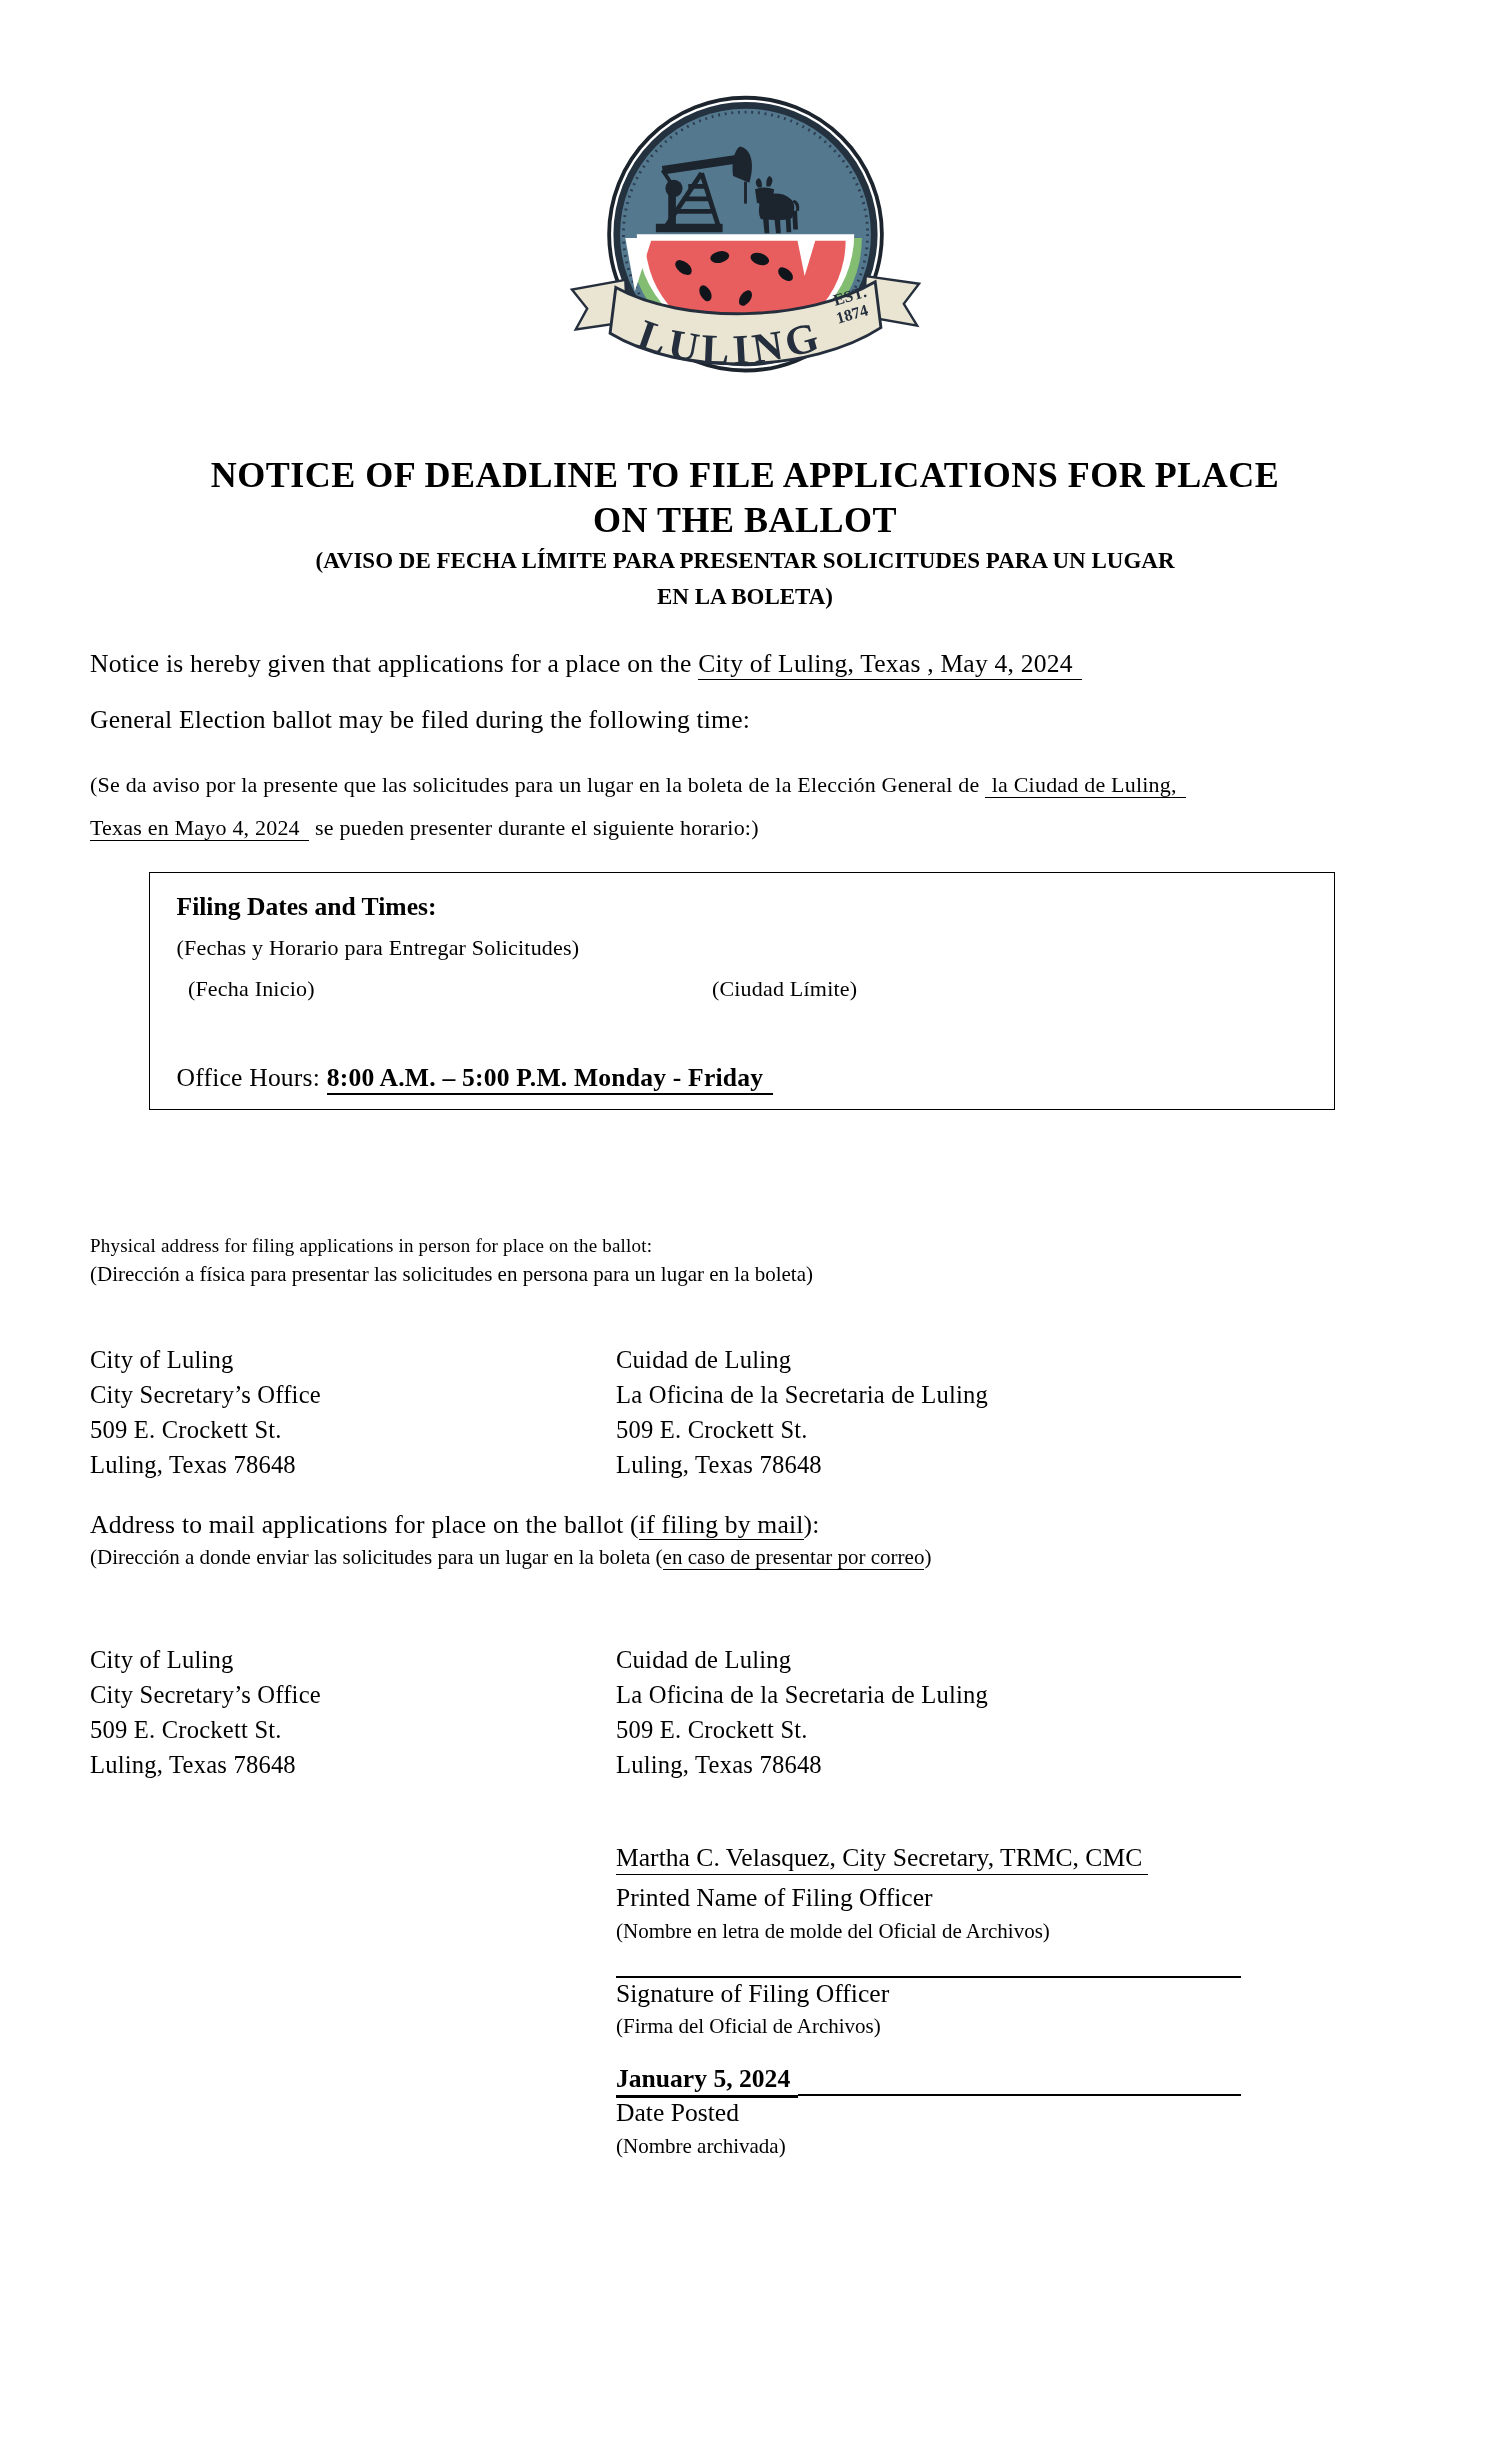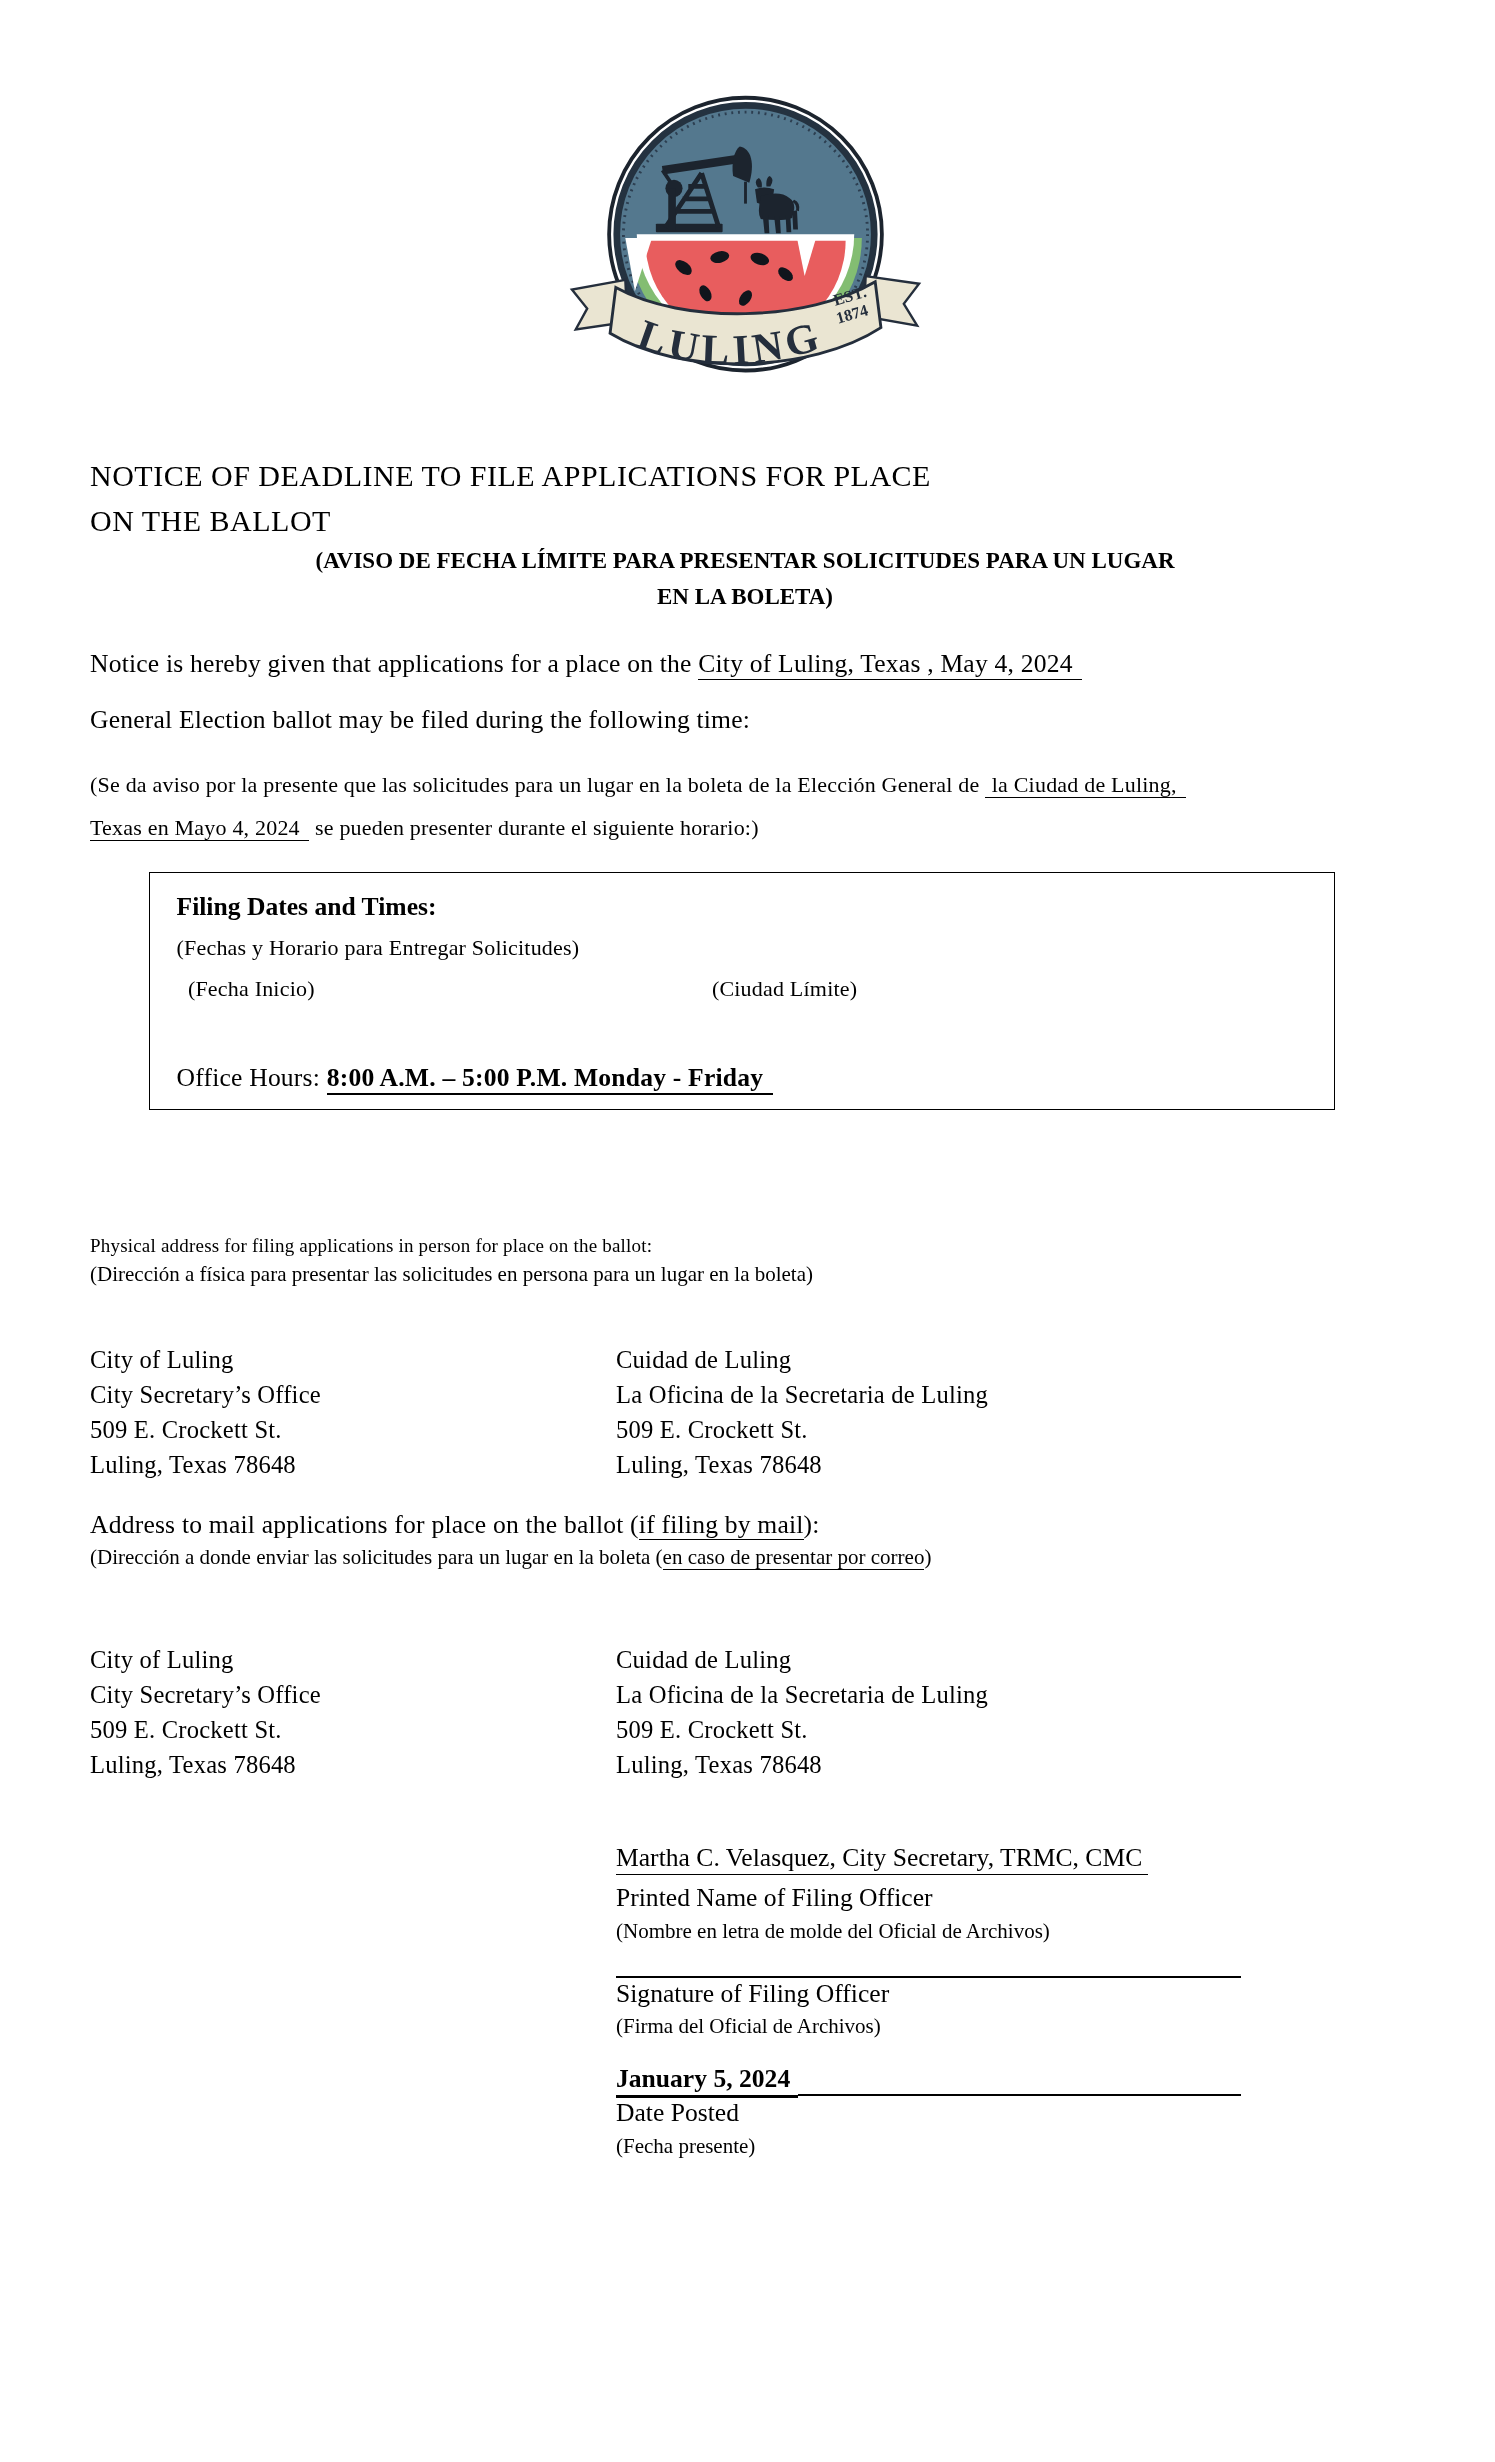--- a/index.html
+++ b/index.html
@@ -11,22 +11,22 @@
     background:#ffffff;
     color:#000;
     font-family:"Liberation Serif","DejaVu Serif",serif;
     padding:0 95px 0 90px;
     overflow:hidden;
   }
   .logo-wrap { text-align:center; padding-top:93px; }
   .logo-wrap svg { display:inline-block; }
 
   .title {
-    margin-top:47px; text-align:left;
-    font-size:30px; font-weight:normal; line-height:45px;
+    margin-top:47px; text-align:center;
+    font-size:36px; font-weight:bold; line-height:45px;
     letter-spacing:0.5px;
   }
   .subtitle {
     text-align:center;
     font-size:23px; font-weight:bold; line-height:36px;
   }
   .body-line { font-size:25.6px; letter-spacing:0.2px; }
   .intro { margin-top:34px; }
   .intro .l2 { margin-top:25.6px; }
   .u2 { border-bottom:1.9px solid #000; padding-bottom:0.9px; }
@@ -223,17 +223,17 @@
 
     <div class="sig-line"></div>
     <div class="sig-label" style="margin-top:0.9px;">Signature of Filing Officer</div>
     <div class="es-small sig-es">(Firma del Oficial de Archivos)</div>
 
     <div class="date-row">
       <span class="date-text">January 5, 2024</span>
       <span class="date-ext"></span>
     </div>
     <div class="date-posted">Date Posted</div>
-    <div class="es-small sig-es">(Fecha presente)</div>
+    <div class="es-small sig-es">(Nombre archivada)</div>
   </div>
 
 </div>
 
 
 </body></html>

